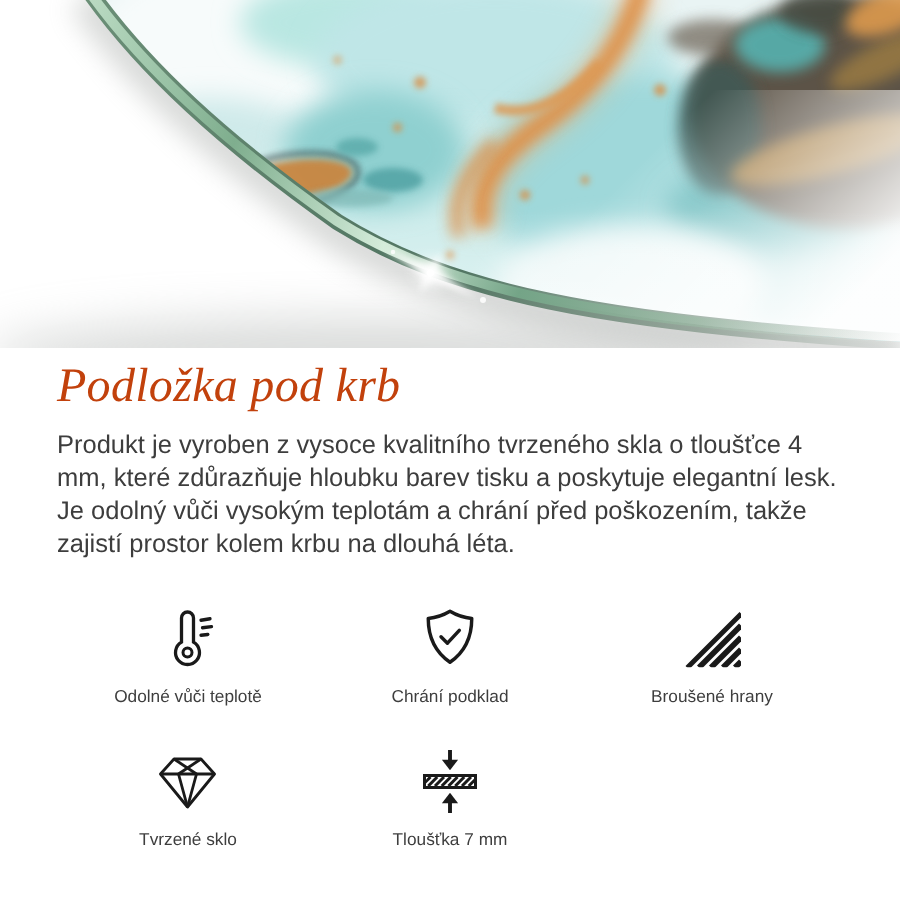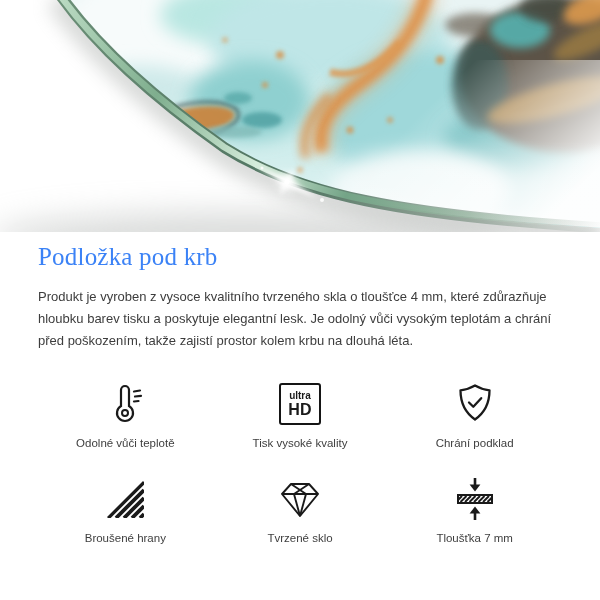--- a/index.html
+++ b/index.html
@@ -4,25 +4,25 @@
 <style>
   html,body{margin:0;padding:0;}
   body{
     width:600px;height:600px;overflow:hidden;background:#ffffff;
     font-family:"Liberation Sans", sans-serif;color:#1a1a1a;
   }
   .hero{width:600px;height:232px;position:relative;background:#fff;}
   .hero svg{display:block;}
   .title{
     font-family:"Liberation Serif", serif;font-weight:400;
-    font-size:25px;line-height:33px;color:#3b82f6;
-    margin:8px 38px 0;letter-spacing:.2px;
+    font-size:32px;line-height:33px;color:#c2410c;
+    margin:8px 38px 0;letter-spacing:.2px;font-style:italic;
   }
   .desc{
-    margin:13px 38px 0;font-size:13px;line-height:22px;color:#3d3d3d;
+    margin:13px 38px 0;font-size:17px;line-height:22px;color:#3d3d3d;
     max-width:534px;
   }
   .features{
     display:grid;grid-template-columns:repeat(3,1fr);
     row-gap:26px;margin:28px 38px 0;
   }
   .feature{display:flex;flex-direction:column;align-items:center;}
   .icon-box{height:48px;display:flex;align-items:center;justify-content:center;}
   .icon-box svg{display:block;}
   .feature-label{margin-top:9px;font-size:11.5px;color:#3e3e3e;}
@@ -161,29 +161,20 @@
         <path d="M20,26.07 L20,10 A4,4 0 0 1 28,10 L28,26.07 A8,8 0 1 1 20,26.07 Z"></path>
         <circle cx="24" cy="33" r="3" stroke-width="2"></circle>
         <line x1="33" y1="11.5" x2="39" y2="10.5"></line>
         <line x1="34" y1="16.5" x2="40" y2="15.8"></line>
         <line x1="33" y1="21.5" x2="37.5" y2="21"></line>
       </svg>
     </div>
     <div class="feature-label">Odolné vůči teplotě</div>
   </div>
 
-  <div class="feature">
-    <div class="icon-box">
-      <div class="uhd">
-        <span class="uhd-top">ultra</span>
-        <span class="uhd-bottom">HD</span>
-      </div>
-    </div>
-    <div class="feature-label">Tisk vysoké kvality</div>
-  </div>
 
   <div class="feature">
     <div class="icon-box">
       <svg width="48" height="48" viewBox="0 0 48 48" fill="none" stroke="#1a1a1a" stroke-width="2.3" stroke-linecap="round" stroke-linejoin="round">
         <path d="M24,5.5 C29,8.5 33.5,9.8 38.5,10.3 C38.5,21 35.5,31.5 24,39.5 C12.5,31.5 9.5,21 9.5,10.3 C14.5,9.8 19,8.5 24,5.5 Z"></path>
         <path d="M18,22.5 L22.3,26.8 L30.2,18.2"></path>
       </svg>
     </div>
     <div class="feature-label">Chrání podklad</div>
   </div>

